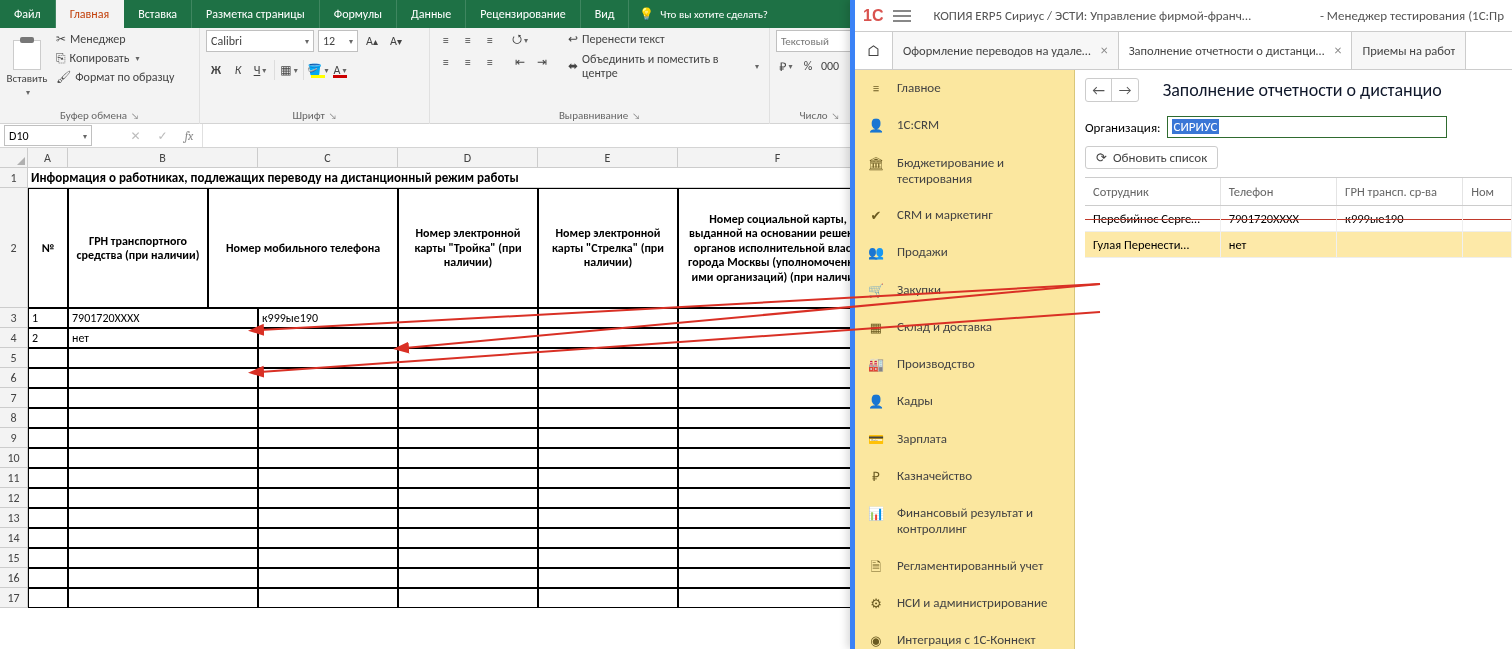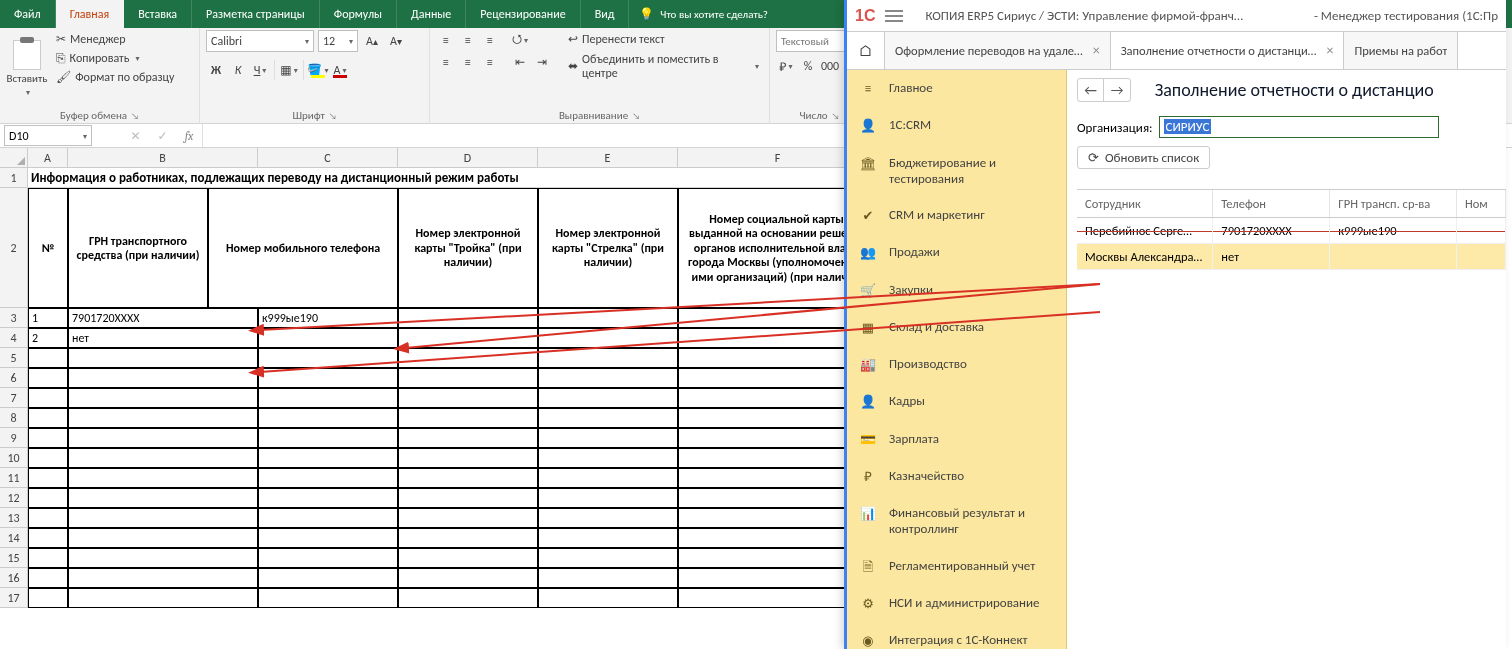--- a/index.html
+++ b/index.html
@@ -54,21 +54,21 @@
 .rh.tall { height:120px; }
 .cells { position:absolute; left:28px; top:20px; }
 .crow { display:flex; height:20px; }
 .crow.tall { height:120px; }
 .cell { border-right:1px solid #d4d4d4; border-bottom:1px solid #d4d4d4; font-size:12px; padding:0 3px; display:flex; align-items:center; overflow:hidden; white-space:nowrap;}
 .hdr-cell { border:1px solid #000 !important; font-weight:bold; justify-content:center; text-align:center; white-space:normal; line-height:1.2; }
 .data-border { border:1px solid #000 !important; }
 .title-cell { font-weight:bold; font-size:13px; }
 
 
-.onec { position:absolute; right:6px; top:0; width:662px; height:649px; background:#fff; border-left:3px solid #3b82f6; box-shadow:-3px 0 8px rgba(0,0,0,0.15); display:flex; flex-direction:column; overflow:hidden;}
+.onec { position:absolute; right:0; top:0; width:662px; height:649px; background:#fff; border-left:5px solid #3b82f6; box-shadow:-3px 0 8px rgba(0,0,0,0.15); display:flex; flex-direction:column; overflow:hidden;}
 .onec-title { height:32px; background:#fff; border-bottom:1px solid #ccc; display:flex; align-items:center; gap:10px; padding:0 8px; font-size:13px; color:#555;}
 .onec-logo { color:#d9534f; font-weight:bold; font-size:16px; font-family:Arial; }
 .burger { width:18px; display:flex; flex-direction:column; gap:3px; cursor:pointer;}
 .burger span{height:2px; background:#888;}
 .onec-tabs { height:38px; border-bottom:1px solid #ccc; display:flex; align-items:stretch; font-size:12.5px; background:#fff;}
 .otab { border-right:1px solid #ccc; padding:0 10px; display:flex; align-items:center; gap:6px; cursor:pointer; max-width:260px; color:#444; position:relative;}
 .otab.home { width:38px; justify-content:center; font-size:16px; }
 .otab.active { background:#fff; }
 .otab:not(.home):not(.active){ background:#f7f7f7;}
 .otab .x { color:#888; font-size:14px; margin-left:4px;}
@@ -78,21 +78,21 @@
 .oside-ico { width:18px; text-align:center; color:#6a5a20; flex-shrink:0; margin-top:1px;}
 .onec-main { flex:1; padding:8px 0 0 10px; overflow:hidden; position:relative;}
 .nav-arrows { display:inline-flex; border:1px solid #ccc; border-radius:3px; overflow:hidden; margin-right:20px; vertical-align:middle;}
 .nav-arrows span{ width:26px; height:22px; display:flex; align-items:center; justify-content:center; font-size:14px; color:#555; cursor:pointer; }
 .nav-arrows span:first-child{border-right:1px solid #ccc;}
 .page-title { font-size:18px; color:#0f172a; vertical-align:middle;}
 .form-row { margin:14px 0 8px 0; font-size:13px; display:flex; align-items:center; gap:6px;}
 .org-input { border:1px solid #2f6b2f; padding:2px 4px; width:280px; height:22px; font-size:13px; }
 .org-input span { background:#3a76d6; color:#fff; padding:0 2px;}
 .refresh-btn { border:1px solid #ccc; border-radius:3px; padding:3px 10px; font-size:13px; display:inline-flex; align-items:center; gap:6px; cursor:pointer; color:#444;}
-.grid1c { margin-top:20px; border-top:1px solid #ccc; font-size:12.5px; }
+.grid1c { margin-top:8px; border-top:1px solid #ccc; font-size:12.5px; }
 .g1c-hdr { display:flex; background:#fff; border-bottom:1px solid #ccc; }
 .g1c-hdr > div { padding:6px 8px; border-right:1px solid #e4e4e4; color:#666;}
 .g1c-row { display:flex; border-bottom:1px solid #eee; }
 .g1c-row > div { padding:5px 8px; border-right:1px solid #f0f0f0; overflow:hidden; text-overflow:ellipsis; white-space:nowrap;}
 .g1c-row.hl { background:#fde9a8; }
 .strike { position:relative; }
 .strike::after{ content:''; position:absolute; left:0; right:0; top:50%; height:1px; background:#c0392b;}
 
 
 .arrows-svg { position:absolute; left:0; top:0; width:1512px; height:649px; pointer-events:none; z-index:50;}
@@ -535,21 +535,21 @@
           <div style="width:50px;">Ном</div>
         </div>
         <div id="g1c-rows">
             <div class="g1c-row">
               <div class="strike" style="width: 140px;">Перебийнос Серге…</div>
               <div class="strike" style="width: 120px;">7901720XXXX</div>
               <div class="strike" style="width: 130px;">к999ые190</div>
               <div class="strike" style="width: 50px;"></div>
             </div>
             <div class="g1c-row hl">
-              <div style="width: 140px;">Москвы Александра…</div>
+              <div style="width: 140px;">Гулая Перенести…</div>
               <div style="width: 120px;">нет</div>
               <div style="width: 130px;"></div>
               <div style="width: 50px;"></div>
             </div>
           </div>
       </div>
     </div>
   </div>
 </div>
 

